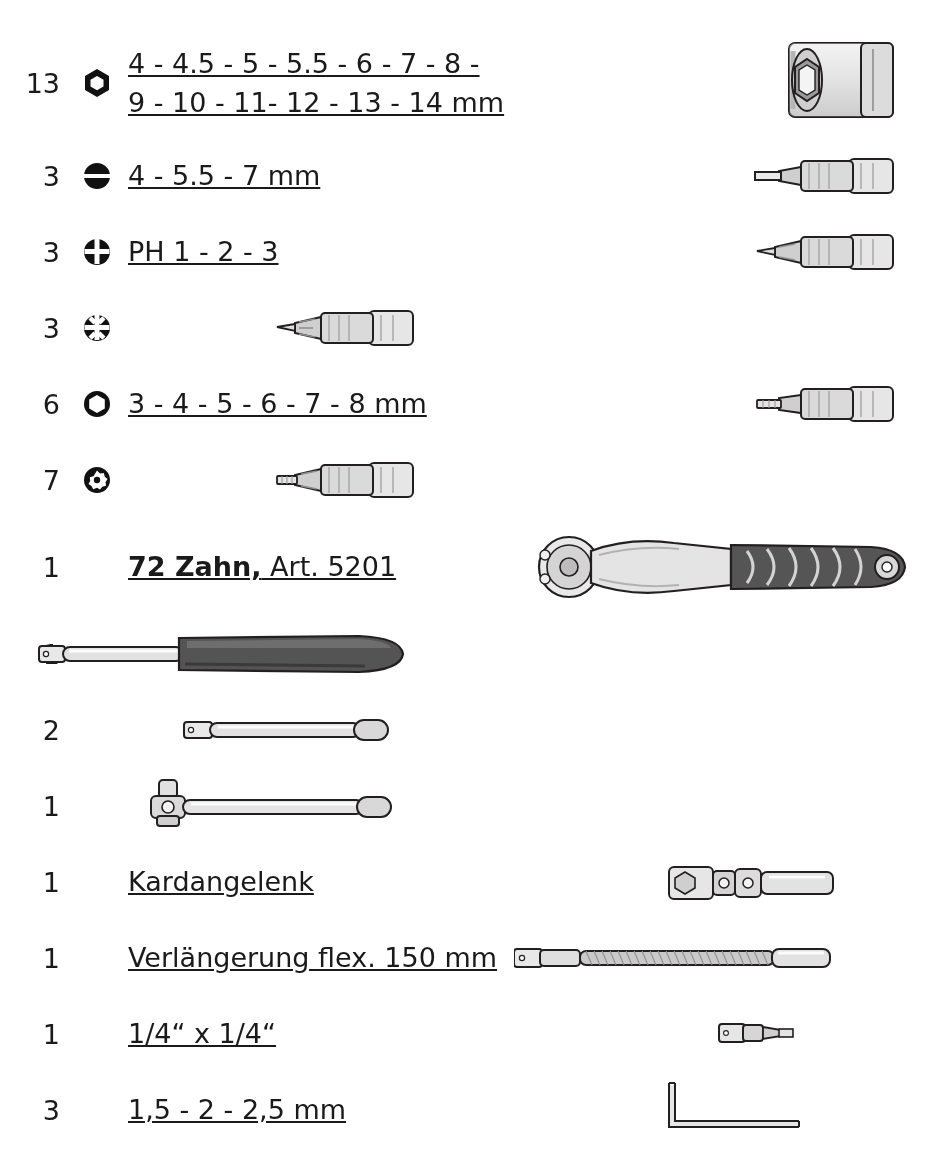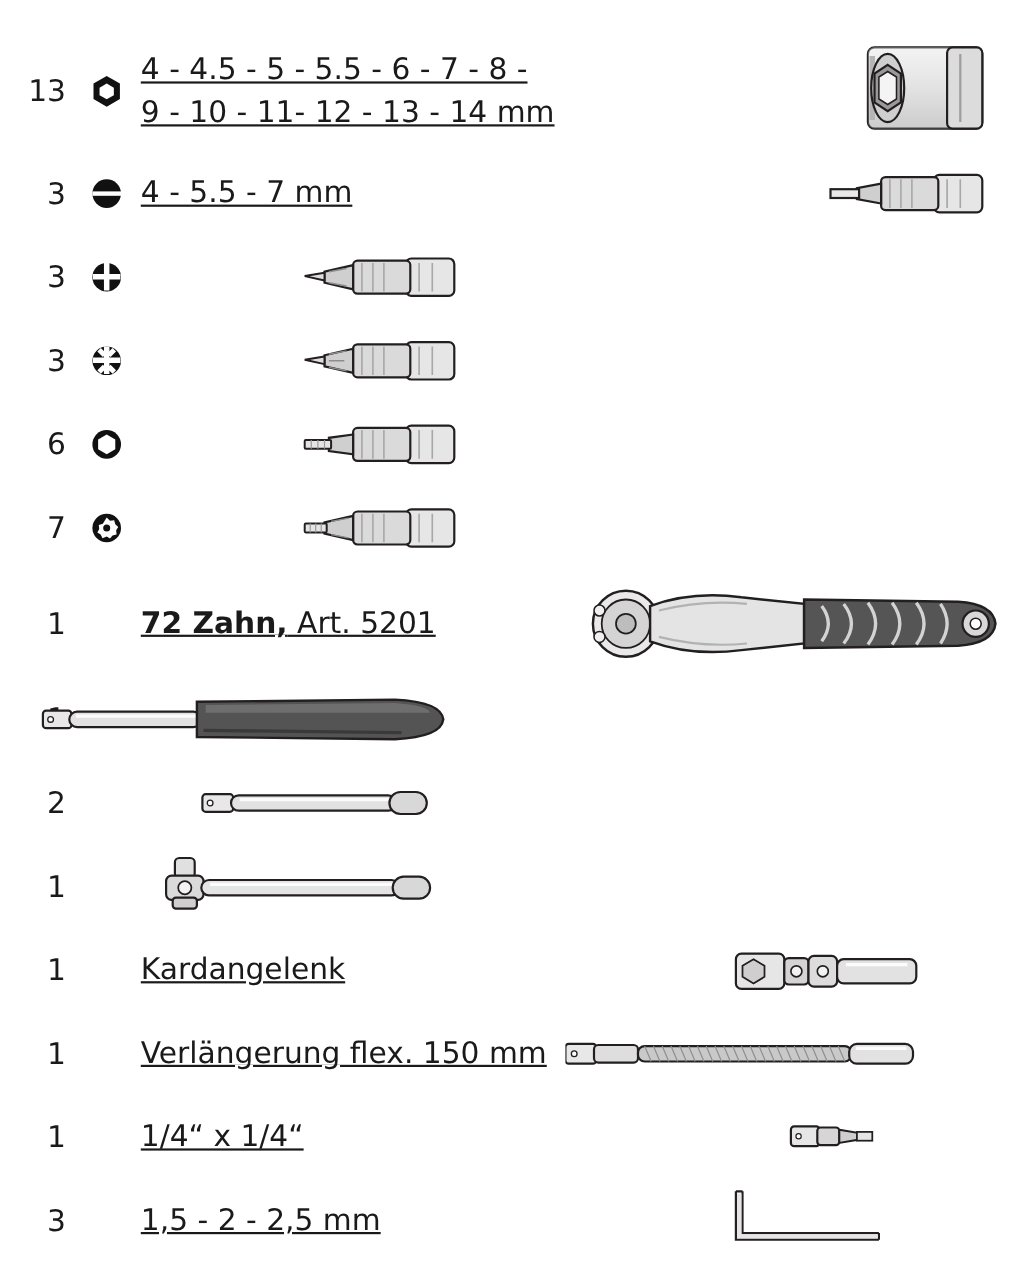--- a/index.html
+++ b/index.html
@@ -151,20 +151,23 @@
   </div>
 
   <div class="row r2">
     <div class="qty">3</div>
     <div class="icon-cell">
       <svg width="34" height="34" viewBox="0 0 34 34">
         <circle cx="17" cy="17" r="13" fill="#111"></circle>
         <path d="M14.5 4 h5 v10 h10 v5 h-10 v10 h-5 v-10 h-10 v-5 h10 z" fill="#fff"></path>
       </svg>
     </div>
+    <div class="desc">
+      <div>PH 1 - 2 - 3</div>
+    </div>
     <div class="art-cell">
       <svg width="320" height="70" viewBox="0 0 320 70">
         <g transform="translate(140,14)">
           <rect x="100" y="4" width="44" height="34" rx="5" fill="#e6e6e6" stroke="#231f20" stroke-width="2"></rect>
           <rect x="52" y="6" width="52" height="30" rx="4" fill="#dadada" stroke="#231f20" stroke-width="2"></rect>
           <path d="M52 10 L26 16 L26 26 L52 32 Z" fill="#cfcfcf" stroke="#231f20" stroke-width="2"></path>
           <path d="M26 17 L8 20 L26 24 Z" fill="#dedede" stroke="#231f20" stroke-width="1.8"></path>
           <path d="M30 16 L46 13 M30 26 L46 29" stroke="#8d8d8d" stroke-width="1.4"></path>
           <path d="M60 8 L60 34 M70 8 L70 34 M80 8 L80 34" stroke="#a8a8a8" stroke-width="1.5"></path>
           <path d="M112 8 L112 34 M124 8 L124 34" stroke="#a8a8a8" stroke-width="1.5"></path>
@@ -197,20 +200,23 @@
     </div>
   </div>
 
   <div class="row r4">
     <div class="qty">6</div>
     <div class="icon-cell">
       <svg width="34" height="34" viewBox="0 0 34 34">
         <circle cx="17" cy="17" r="13" fill="#111"></circle>
         <path d="M17 8 L24.8 12.5 L24.8 21.5 L17 26 L9.2 21.5 L9.2 12.5 Z" fill="#fff"></path>
       </svg>
+    </div>
+    <div class="desc">
+      <div>3 - 4 - 5 - 6 - 7 - 8 mm</div>
     </div>
     <div class="art-cell">
       <svg width="320" height="70" viewBox="0 0 320 70">
         <g transform="translate(140,14)">
           <rect x="100" y="4" width="44" height="34" rx="5" fill="#e6e6e6" stroke="#231f20" stroke-width="2"></rect>
           <rect x="52" y="6" width="52" height="30" rx="4" fill="#dadada" stroke="#231f20" stroke-width="2"></rect>
           <path d="M52 12 L30 15 L30 27 L52 30 Z" fill="#cfcfcf" stroke="#231f20" stroke-width="2"></path>
           <rect x="8" y="17" width="24" height="8" rx="1" fill="#e4e4e4" stroke="#231f20" stroke-width="1.8"></rect>
           <path d="M14 17 L14 25 M20 17 L20 25 M26 17 L26 25" stroke="#9a9a9a" stroke-width="1.1"></path>
           <path d="M60 8 L60 34 M70 8 L70 34 M80 8 L80 34" stroke="#a8a8a8" stroke-width="1.5"></path>

